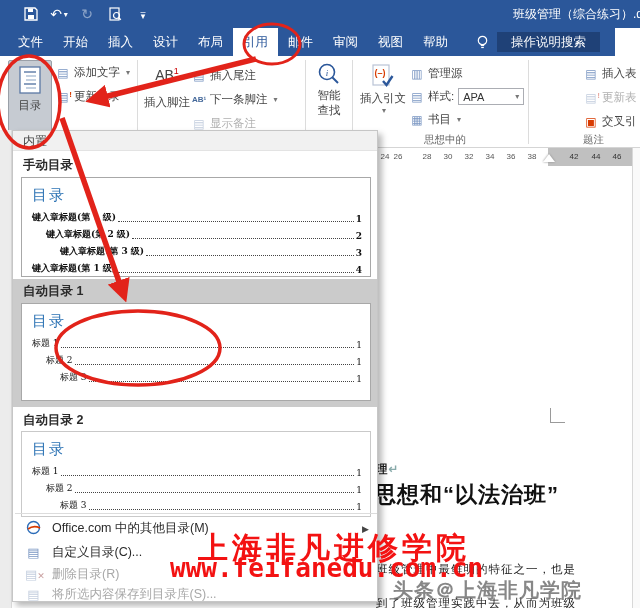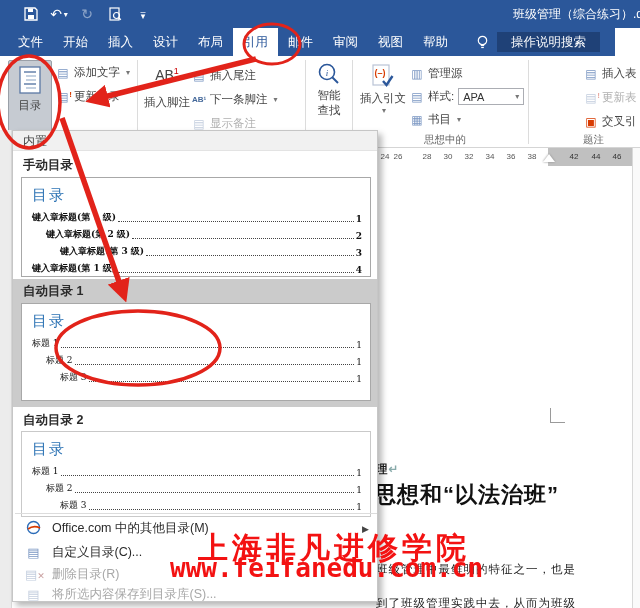--- a/index.html
+++ b/index.html
@@ -339,20 +339,21 @@
       <span>删除目录(R)</span>
     </div>
     <div class="mitem off" style="top:452px;">
       <span class="mic" style="color:#c3cede;">▤</span>
       <span>将所选内容保存到目录库(S)...</span>
     </div>
   </div>
 
   <div class="wm-red1">上海非凡进修学院</div>
   <div class="wm-red2">www.feifanedu.com.cn</div>
+  <div class="wm-gray">头条＠上海非凡学院</div>
 
   <svg class="overlay" viewBox="0 0 640 608">
     <defs>
       <marker id="arr" viewBox="0 0 10 10" refX="7" refY="5" markerWidth="4.2" markerHeight="4.2" orient="auto-start-reverse">
         <path d="M0,0 L10,5 L0,10 z" fill="#e2231a"></path>
       </marker>
     </defs>
     <ellipse cx="272" cy="44" rx="28" ry="20" fill="none" stroke="#e2231a" stroke-width="3"></ellipse>
     <ellipse cx="29" cy="102" rx="31" ry="46" fill="none" stroke="#e2231a" stroke-width="3.5"></ellipse>
     <line x1="256" y1="59" x2="92" y2="100" stroke="#e2231a" stroke-width="5.5" marker-end="url(#arr)"></line>

